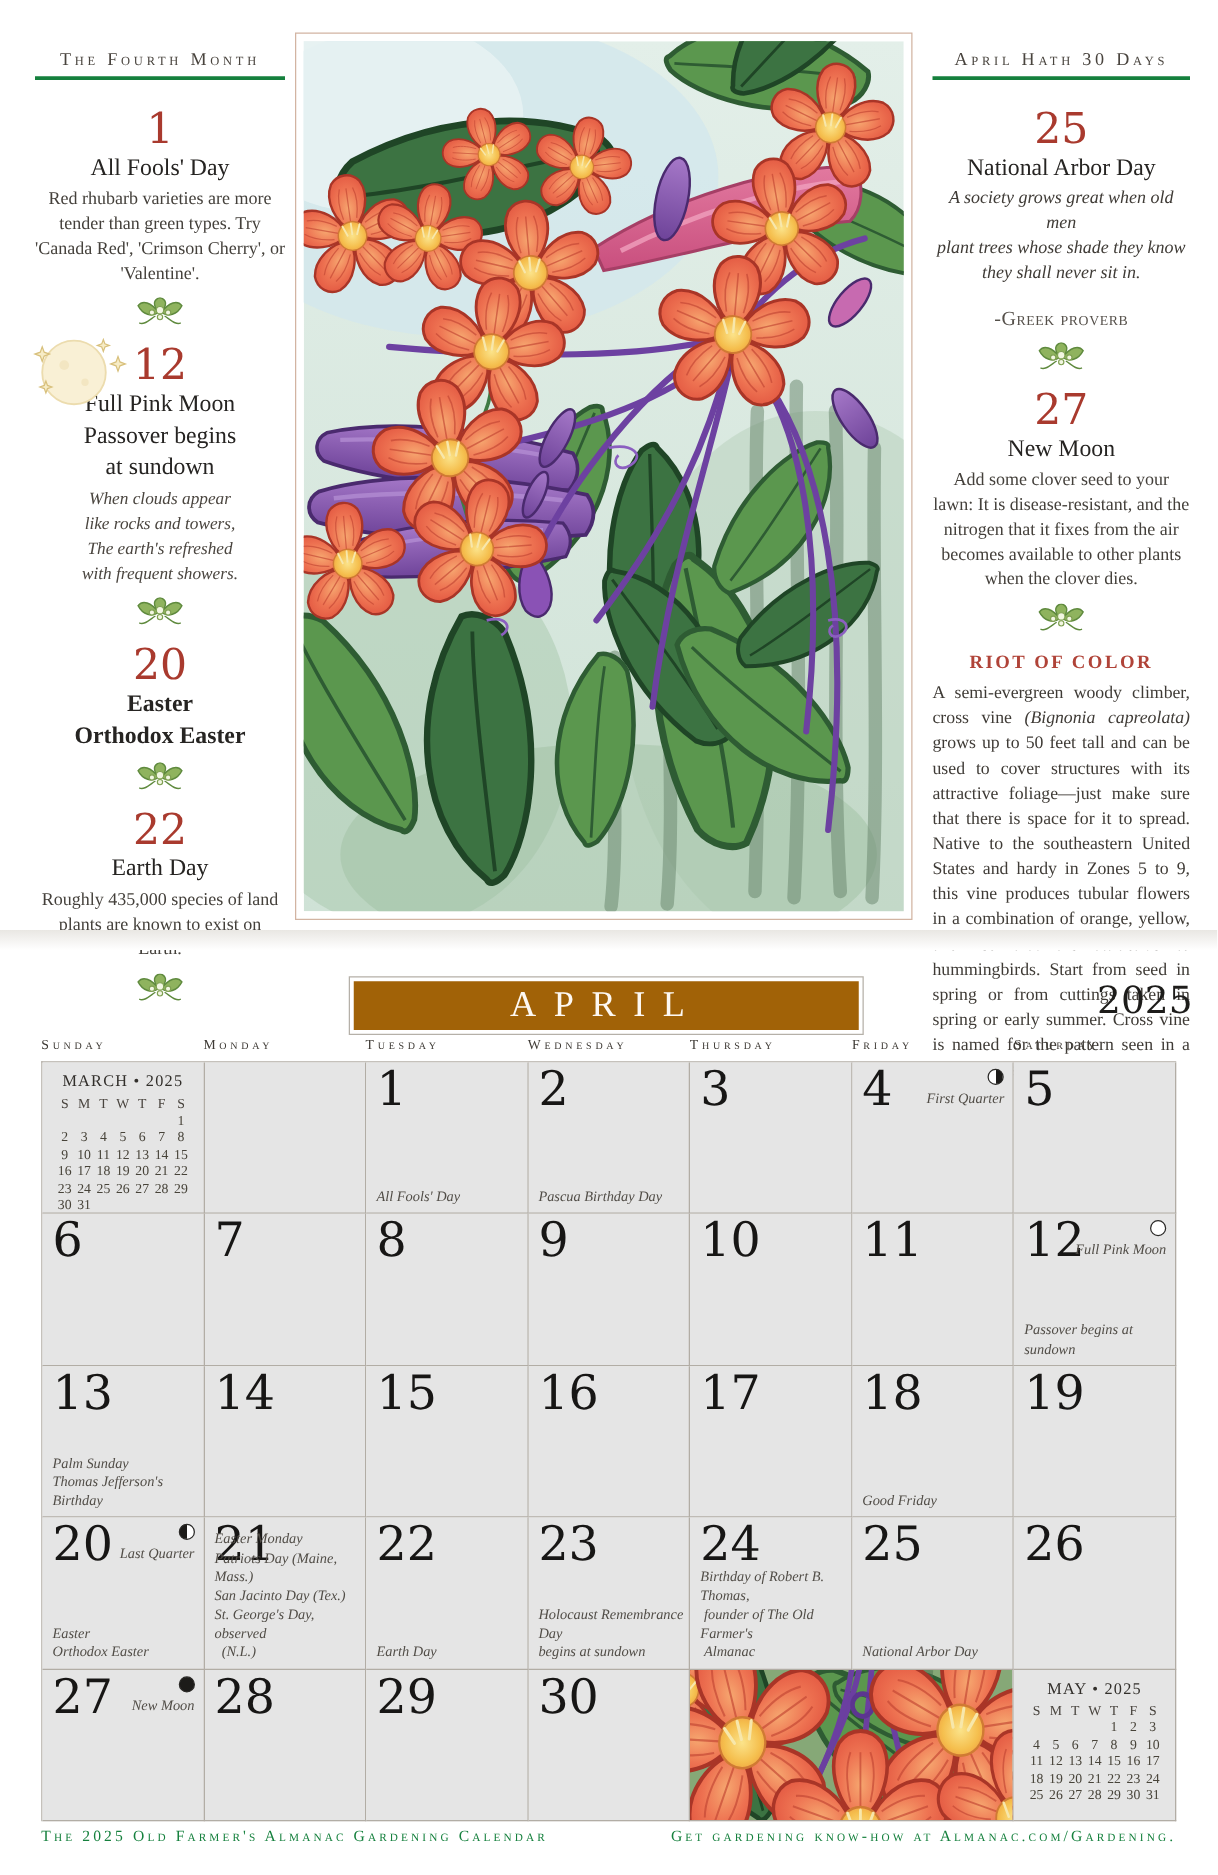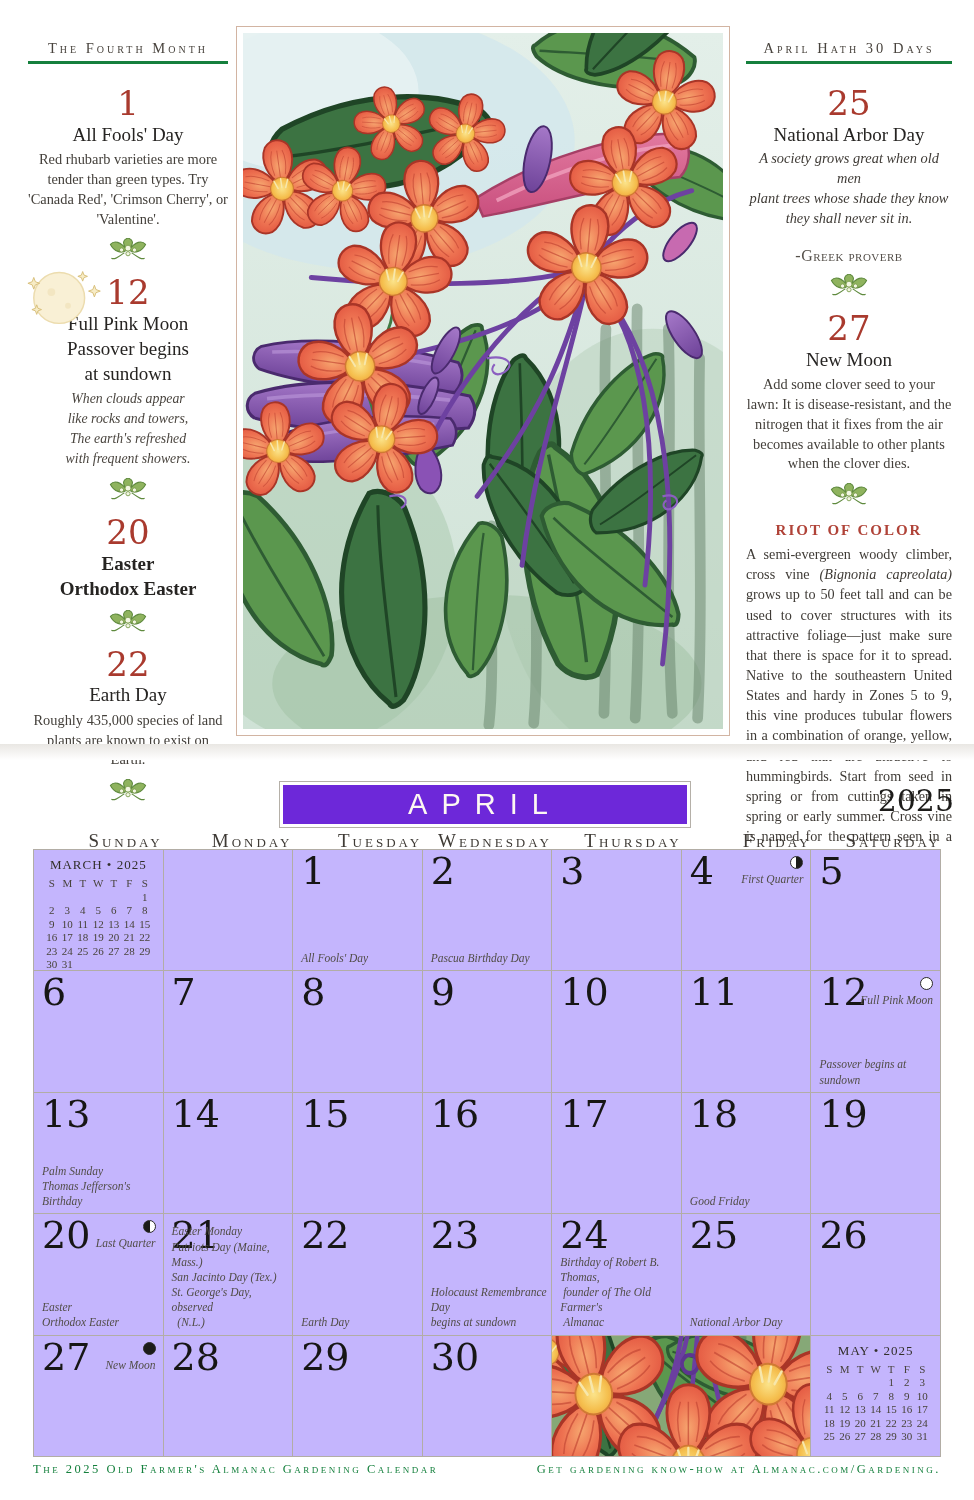--- a/index.html
+++ b/index.html
@@ -29,33 +29,33 @@
   
   .painting{position:absolute;left:236px;top:26px;width:494px;height:710px;
             border:1px solid #d2b4a2;background:#fff;padding:6px;box-sizing:border-box;}
   svg.art{width:100%;height:100%;display:block;}
   .fold{position:absolute;left:0;top:744px;width:974px;height:16px;
         background:linear-gradient(to bottom,#e9e7e3,#ffffff);}
 
   
   .banner{position:absolute;left:279px;top:781px;width:412px;height:47px;border:1px solid #b5b0a8;
           background:#fff;padding:3px;box-sizing:border-box;}
-  .banner-inner{background:#6d28d9;height:100%;display:flex;align-items:center;justify-content:center;
+  .banner-inner{background:#a16207;height:100%;display:flex;align-items:center;justify-content:center;
                 color:#fdf8f2;font-size:29px;letter-spacing:14px;
-                font-family:Liberation Sans, sans-serif;}
+                font-family:Liberation Serif, serif;}
   .year{position:absolute;right:20px;top:783px;font-size:30px;font-family:"DejaVu Serif",serif;color:#1d1c1a;}
   .weekdays{position:absolute;left:33px;top:830px;width:908px;display:grid;grid-template-columns:repeat(7,1fr);}
-  .weekday{text-align:right;font-variant:small-caps;letter-spacing:3px;font-size:19px;color:#3e3a35;}
+  .weekday{text-align:left;font-variant:small-caps;letter-spacing:3px;font-size:11px;color:#3e3a35;}
 
   
   .grid{position:absolute;left:33px;top:849px;width:908px;height:608px;display:grid;
         grid-template-columns:repeat(7,1fr);grid-auto-rows:121.4px;
         border-top:1px solid #b2ada5;border-left:1px solid #b2ada5;box-sizing:border-box;}
   .cell{position:relative;border-right:1px solid #b2ada5;border-bottom:1px solid #b2ada5;
-        box-sizing:border-box;overflow:hidden;background:#c4b5fd;}
+        box-sizing:border-box;overflow:hidden;background:#e5e5e5;}
   .daynum{position:absolute;top:0;left:8px;font-family:"DejaVu Serif",serif;font-size:38px;
           color:#171615;line-height:1.15;}
   .notes{position:absolute;left:8px;bottom:4px;right:3px;text-align:left;font-style:italic;
          font-size:11.5px;line-height:1.32;color:#514d47;white-space:pre-wrap;}
   .moonblk{position:absolute;top:5px;right:7px;text-align:right;}
   .moon{display:inline-block;width:13px;height:13px;border-radius:50%;border:1.2px solid #2b2a28;box-sizing:border-box;}
   .moon.full{background:#fff;}
   .moon.new{background:#1c1b19;}
   .moon.first-quarter{background:linear-gradient(90deg,#fff 50%,#1c1b19 50%);}
   .moon.last-quarter{background:linear-gradient(90deg,#1c1b19 50%,#fff 50%);}

